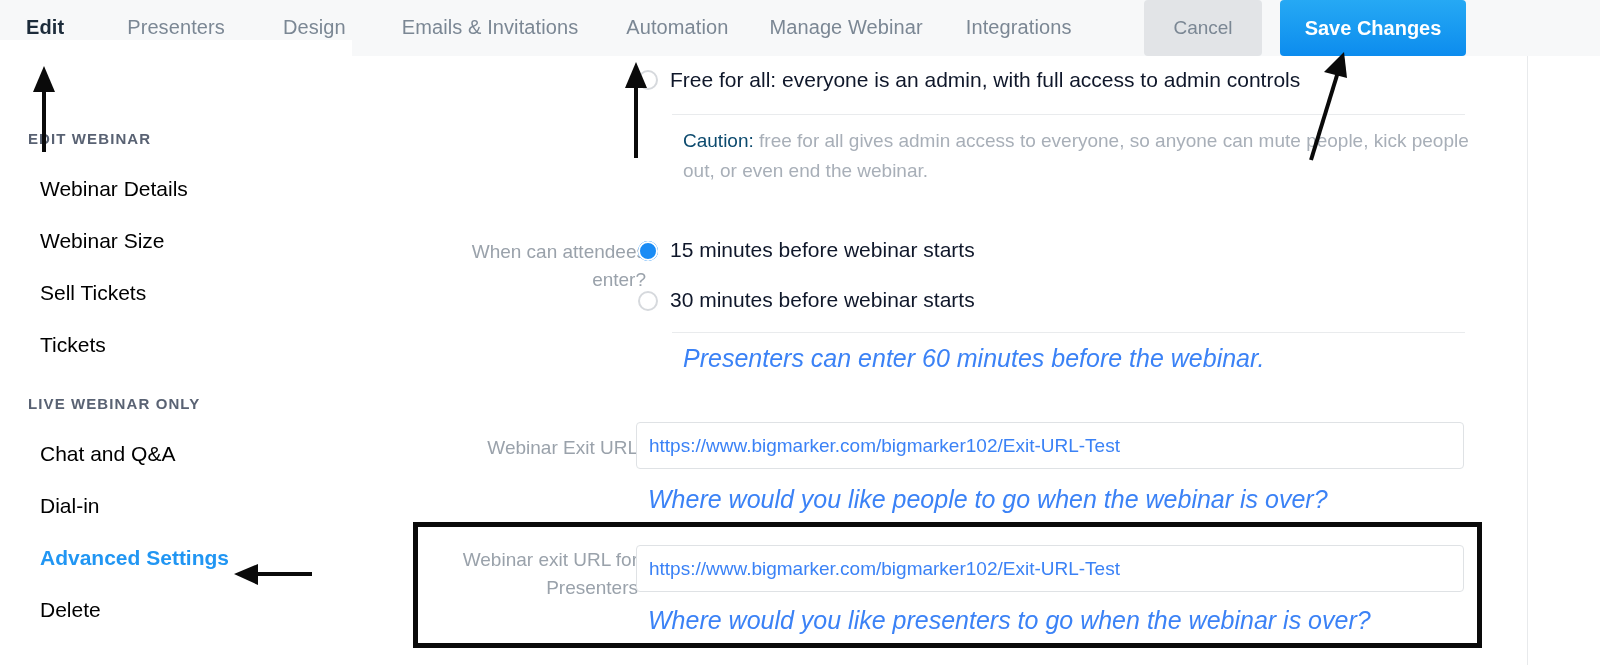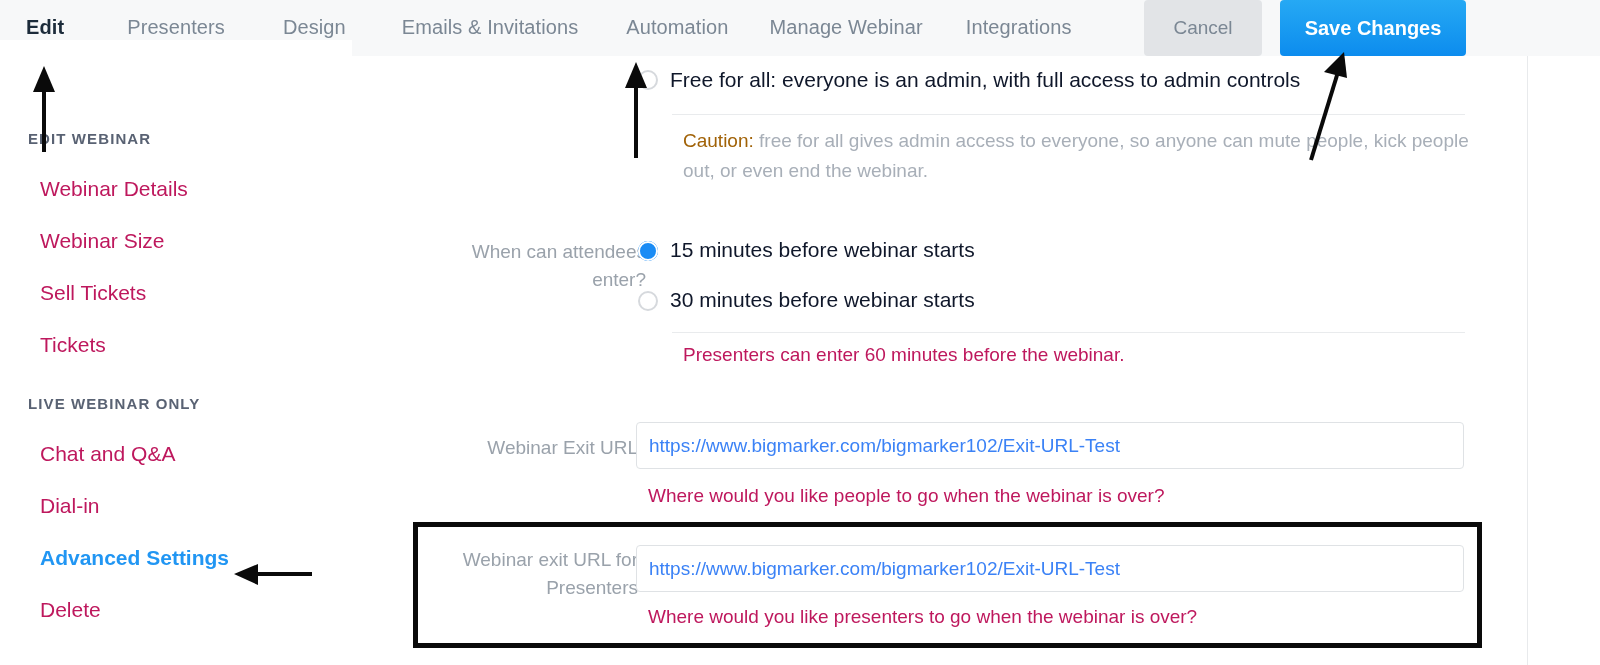--- a/index.html
+++ b/index.html
@@ -45,43 +45,43 @@
   
   .sidebar { position: absolute; left: 0; top: 40px; width: 352px; height: 609px; background: #fff; }
   .side-divider { position: absolute; left: 352px; top: 56px; width: 1px; height: 609px; background: #e8eaec; }
   .right-divider { position: absolute; left: 1527px; top: 56px; width: 1px; height: 609px; background: #e8eaec; }
 
   .side-head {
     position: absolute; left: 28px; font-size: 15px; font-weight: bold;
     letter-spacing: 1.1px; color: #596273;
   }
   .side-item {
-    position: absolute; left: 40px; font-size: 21px; color: #be185d; cursor: pointer;
+    position: absolute; left: 40px; font-size: 21px; color: #000000; cursor: pointer;
     white-space: nowrap;
   }
   .side-item.active { color: #2196f3; font-weight: bold; }
 
   
   .main { position: absolute; left: 352px; top: 56px; width: 1175px; height: 609px; background: #fff; }
 
   .radio {
     position: absolute; width: 20px; height: 20px; border-radius: 50%;
     border: 2px solid #d6d9dd; background: #fff; cursor: pointer;
   }
   .radio.on { border: none; background: #1a8cf5; box-shadow: 0 0 0 2px #fff inset, 0 0 0 3px #1a8cf5 inset; }
 
   .opt-label { position: absolute; font-size: 21px; color: #0f172a; white-space: nowrap; }
   .field-label {
     position: absolute; font-size: 19px; color: #9aa2ab; text-align: right; line-height: 28px;
   }
-  .helper { position: absolute; font-size: 19px; color: #be185d; white-space: nowrap; }
+  .helper { position: absolute; font-size: 25px; color: #3b82f6; white-space: nowrap; font-style: italic; }
   .rule { position: absolute; height: 1px; background: #e9ebed; }
 
   .caution { position: absolute; font-size: 19px; color: #a8afb8; line-height: 30px; width: 790px; }
-  .caution b { color: #a16207; font-weight: normal; }
+  .caution b { color: #0c4a6e; font-weight: normal; }
 
   .input {
     position: absolute; border: 1px solid #dfe2e5; border-radius: 4px; background: #fff;
     font-size: 19px; color: #3b82f6; padding: 0 12px;
     font-family: "Liberation Sans", sans-serif;
   }
 
   
   .hl-box {
     position: absolute; left: 413px; top: 522px; width: 1069px; height: 126px;

